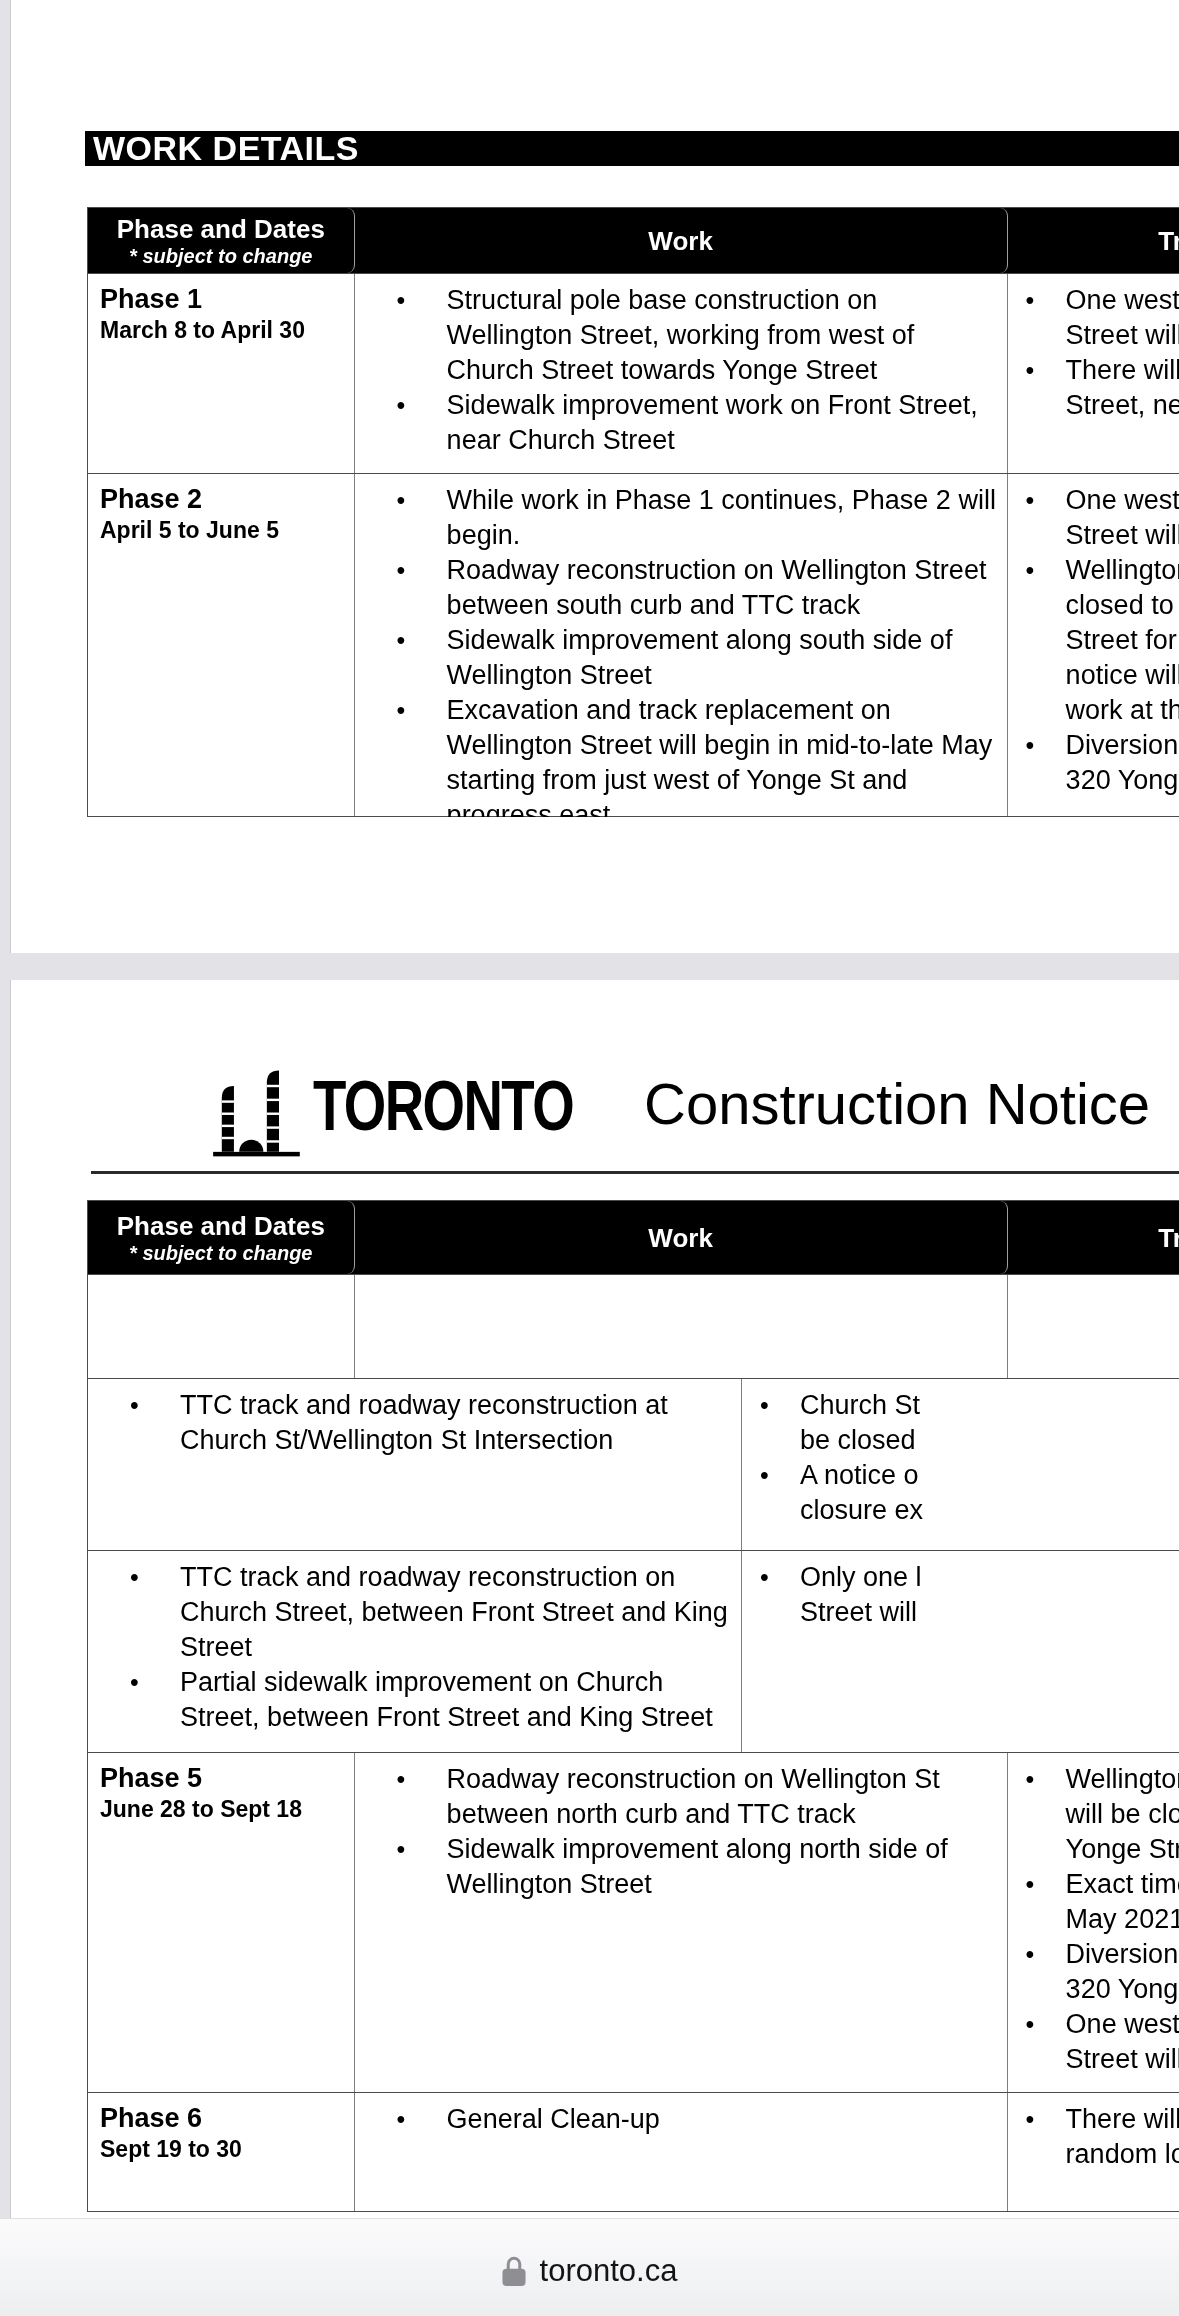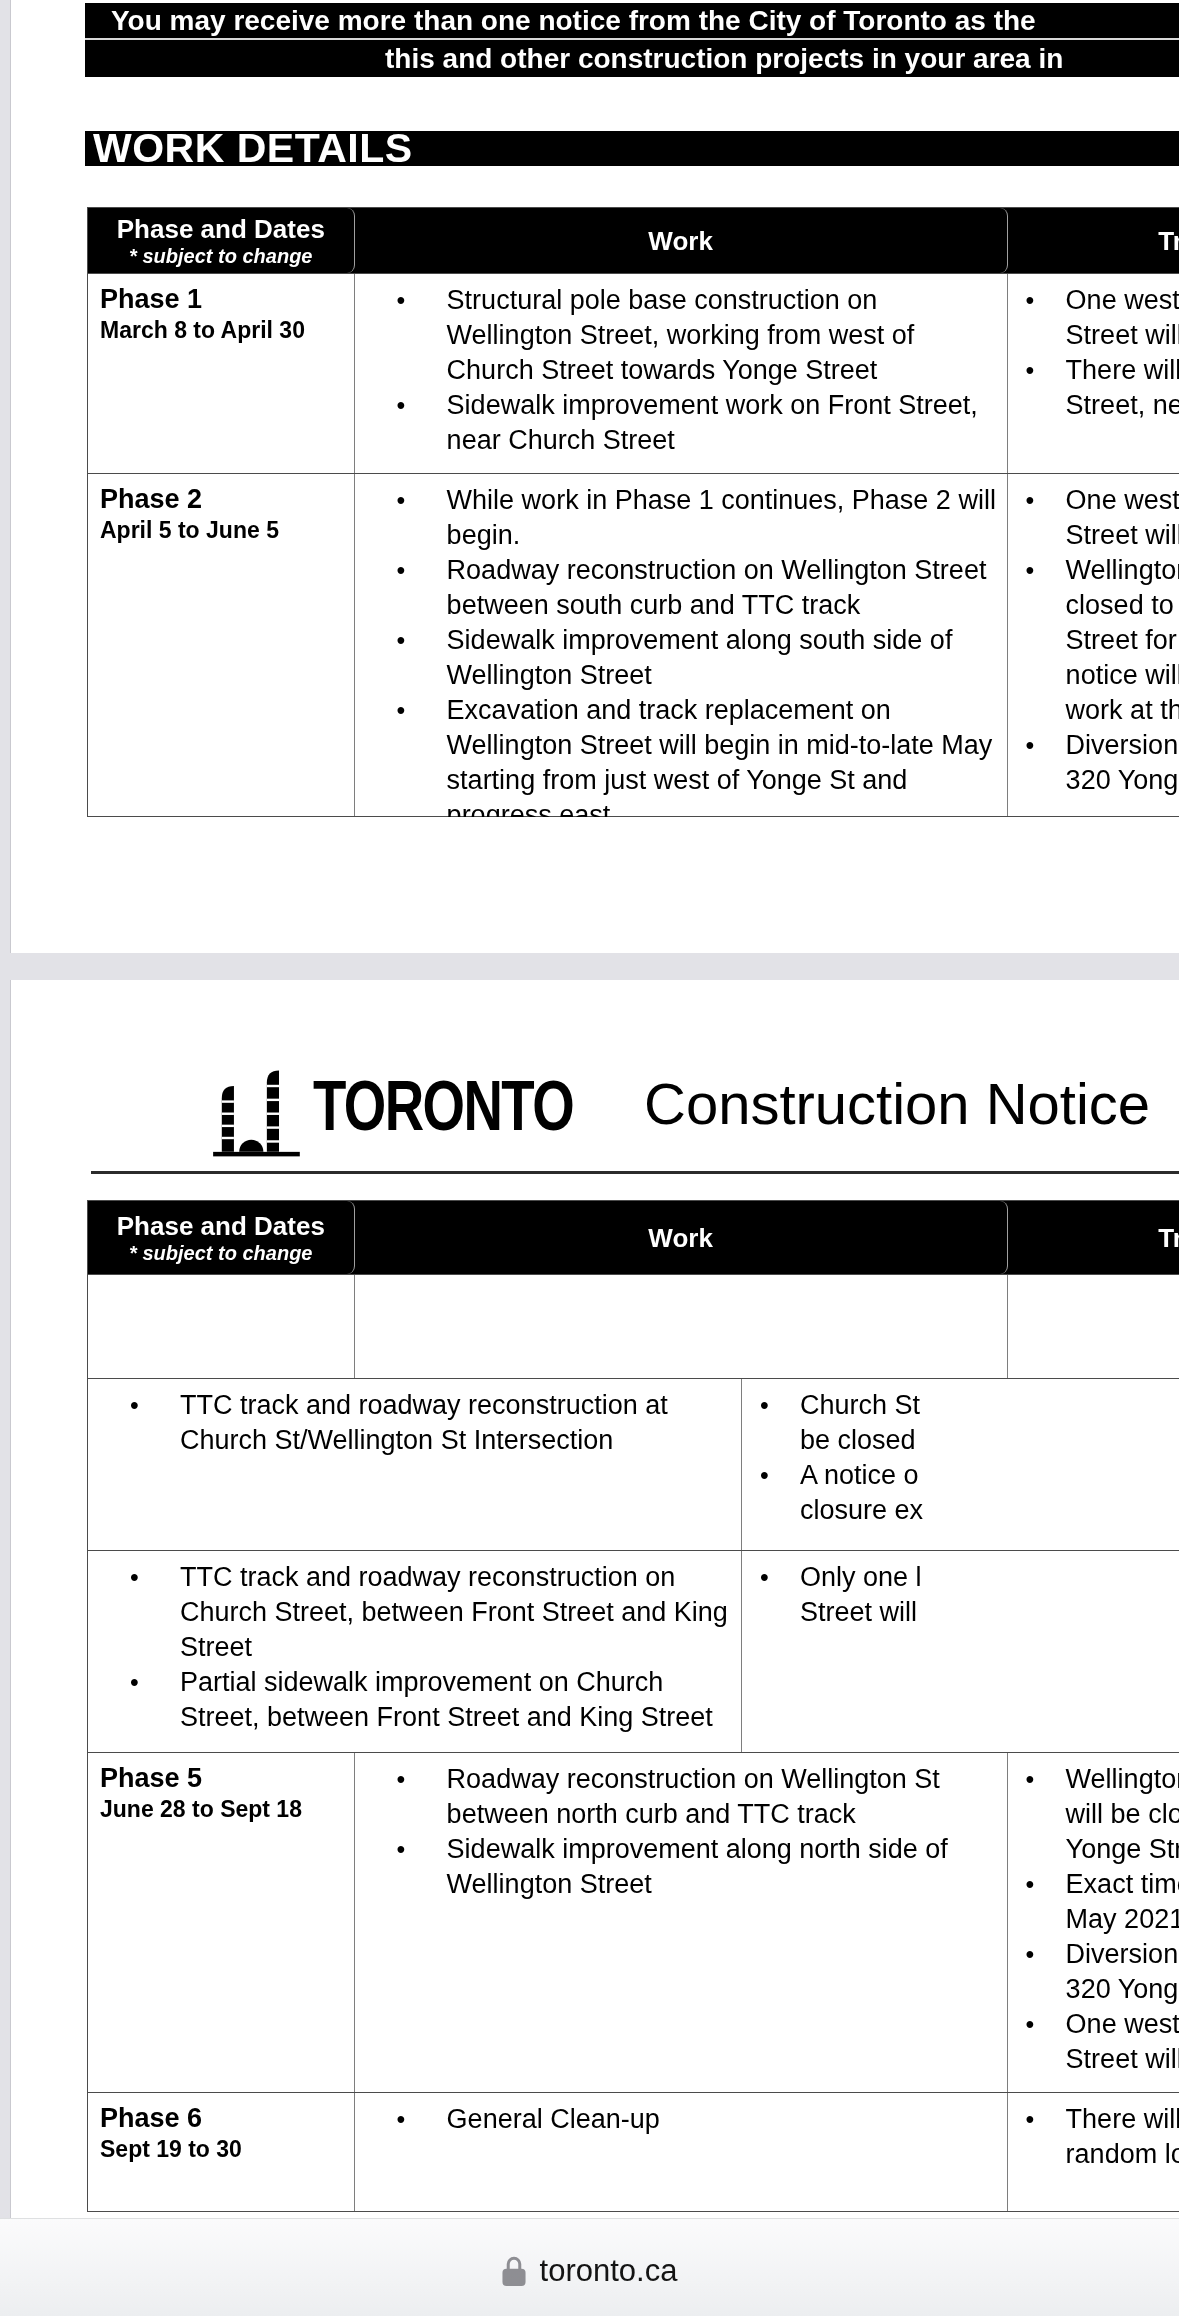--- a/index.html
+++ b/index.html
@@ -10,21 +10,21 @@
   .page{position:absolute;left:10px;width:1169px;background:#fff;border-left:1px solid #c9c9cf;box-sizing:border-box;}
   #page1{top:0;height:953px;}
   #page2{top:980px;height:1238px;}
 
   
   .banner{position:absolute;left:74px;top:3px;width:1095px;background:#000;color:#fff;font-weight:bold;overflow:hidden;}
   .banner .bl1{height:35px;line-height:35px;font-size:28px;white-space:nowrap;padding-left:26px;border-bottom:2px solid #d8d8d8;}
   .banner .bl2{height:37px;line-height:37px;font-size:28px;white-space:nowrap;padding-left:300px;}
 
   .workdetails{position:absolute;left:74px;top:131px;width:1095px;height:35px;background:#000;color:#fff;
-    font-size:41px;font-weight:bold;line-height:34px;padding-left:8px;box-sizing:border-box;letter-spacing:0.5px;}
+    font-size:34px;font-weight:bold;line-height:34px;padding-left:8px;box-sizing:border-box;letter-spacing:0.5px;}
 
   
   .twrap{position:absolute;left:76px;width:1093px;overflow:hidden;}
   .tbl{width:1301px;border:1px solid #4b4b4b;box-sizing:border-box;}
   .trow{display:flex;border-bottom:1px solid #4b4b4b;box-sizing:border-box;}
   .trow:last-child{border-bottom:none;}
   .c1{width:267px;box-sizing:border-box;border-right:1px solid #7e7e7e;padding:9px 12px;}
   .c2{width:654px;box-sizing:border-box;border-right:1px solid #7e7e7e;padding:9px 0 0 36px;}
   .c3{width:380px;box-sizing:border-box;padding:9px 0 0 14px;}
   .thead{background:#000;color:#fff;}
@@ -53,24 +53,20 @@
     border-top:1px solid rgba(0,0,0,0.06);}
   .urlrow{display:flex;justify-content:center;align-items:center;gap:14px;padding-top:34px;}
   .urltext{font-size:31px;color:#141414;}
 </style>
 </head>
 <body>
 
 <div id="viewport">
 
   <div class="page" id="page1">
-    <div class="banner">
-      <div class="bl1">You may receive more than one notice from the City of Toronto as the</div>
-      <div class="bl2">this and other construction projects in your area in</div>
-    </div>
 
     <div class="workdetails">WORK DETAILS</div>
 
     <div class="twrap" style="top:207px;">
       <div class="tbl">
         <div class="trow thead" style="height:66px;">
           <div class="c1">
             <div class="h-main">Phase and Dates</div>
             <div class="h-note">* subject to change</div>
           </div>

